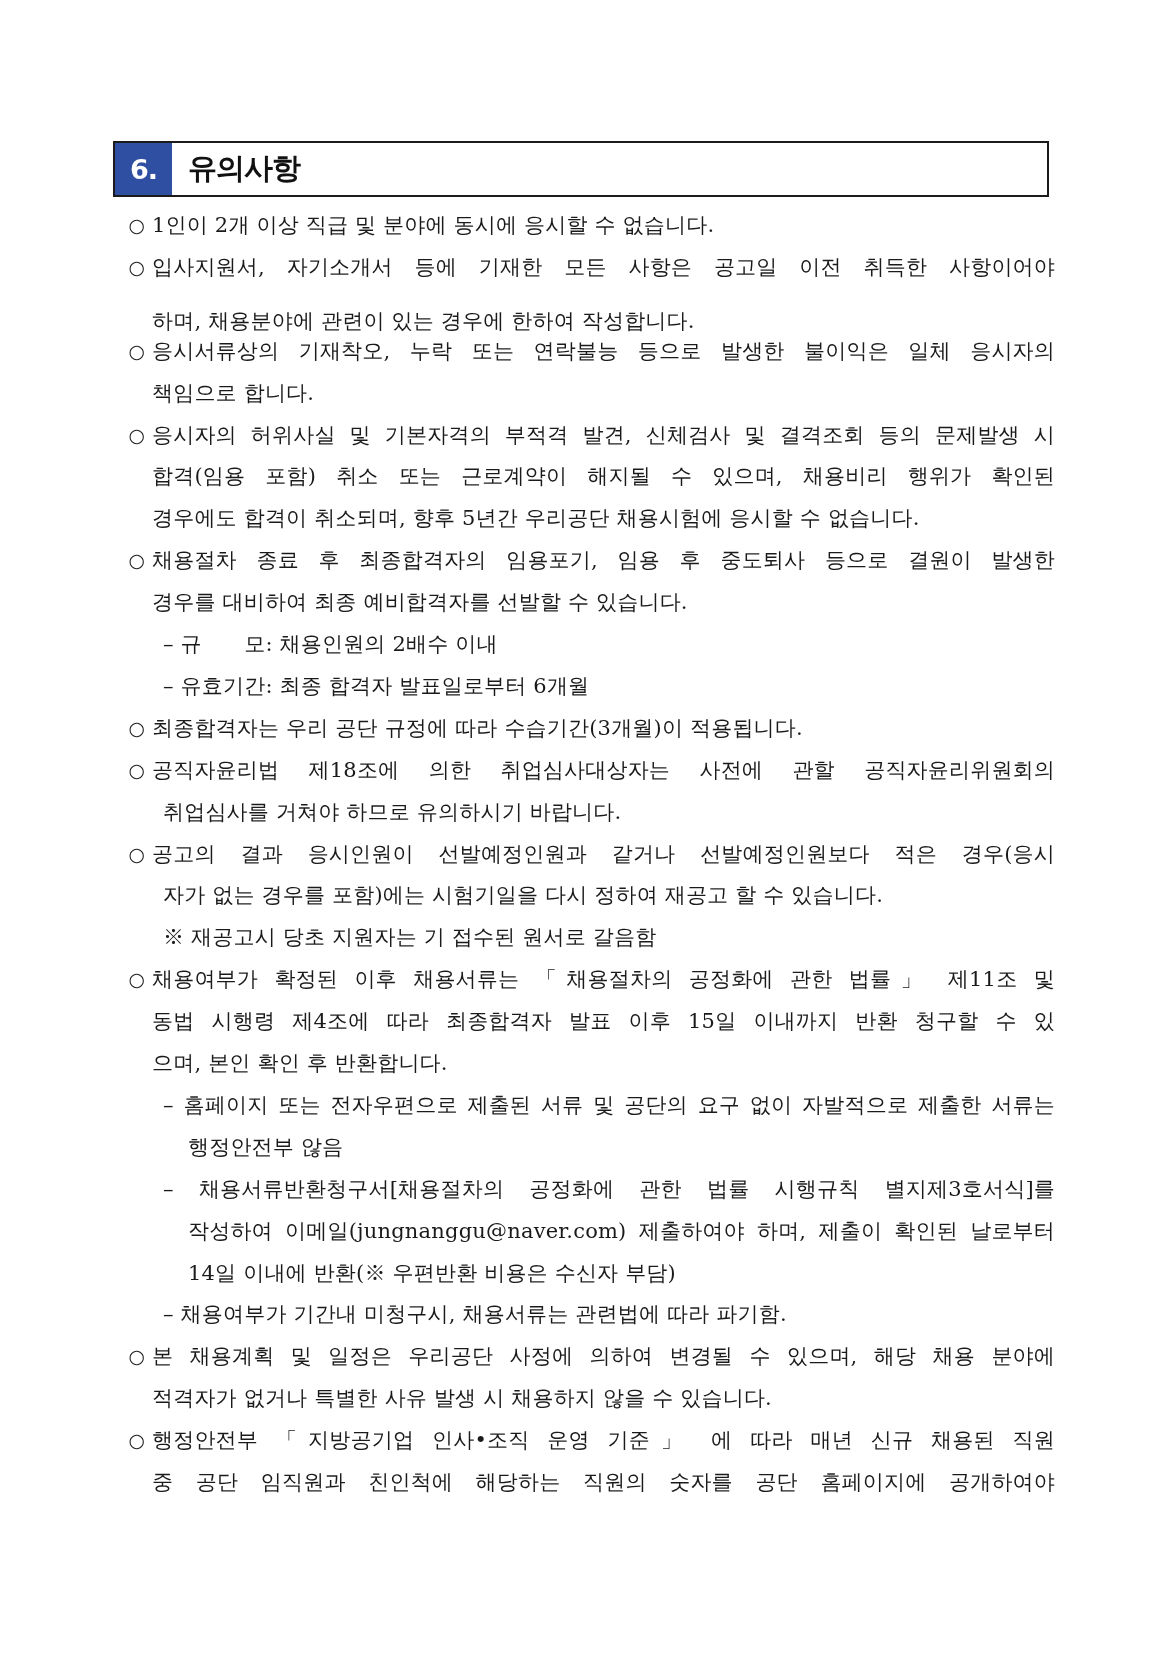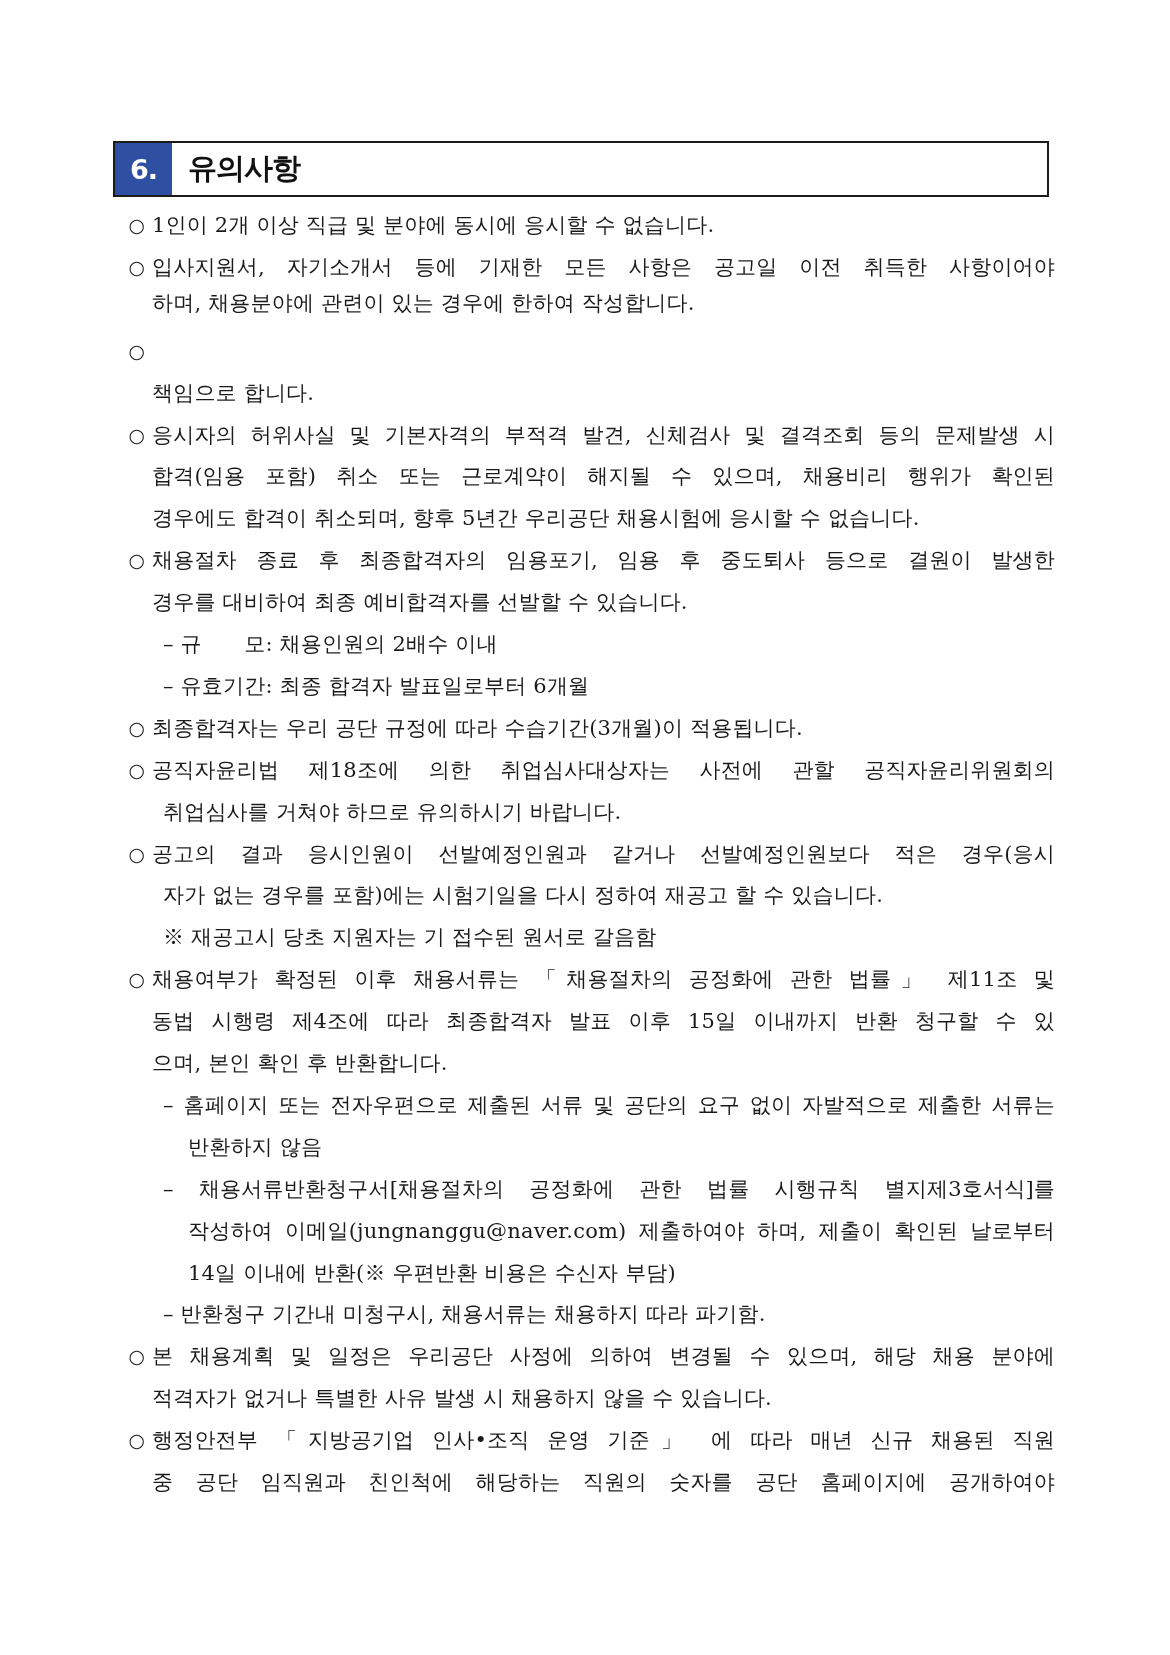--- a/index.html
+++ b/index.html
@@ -32,25 +32,26 @@
 
 <div class="lines" id="lines">
     <div class="line" style="top: 0px; left: 0px; width: 1170px;">
       <span class="bullet">○</span>
       <span class="txt last">1인이 2개 이상 직급 및 분야에 동시에 응시할 수 없습니다.</span>
     </div>
     <div class="line" style="top: 41.9px; left: 0px; width: 1170px;">
       <span class="bullet">○</span>
       <span class="txt">입사지원서, 자기소개서 등에 기재한 모든 사항은 공고일 이전 취득한 사항이어야</span>
     </div>
-    <div class="line" style="top: 78px; left: 0px; width: 1170px;">
+    <div class="line" style="top: 96px; left: 0px; width: 1170px;">
       <span class="txt last ind-cont">하며, 채용분야에 관련이 있는 경우에 한하여 작성합니다.</span>
     </div>
     <div class="line" style="top: 125.7px; left: 0px; width: 1170px;">
       <span class="bullet">○</span>
+      <span class="txt">응시서류상의 기재착오, 누락 또는 연락불능 등으로 발생한 불이익은 일체 응시자의</span>
     </div>
     <div class="line" style="top: 167.6px; left: 0px; width: 1170px;">
       <span class="txt last ind-cont">책임으로 합니다.</span>
     </div>
     <div class="line" style="top: 209.5px; left: 0px; width: 1170px;">
       <span class="bullet">○</span>
       <span class="txt">응시자의 허위사실 및 기본자격의 부적격 발견, 신체검사 및 결격조회 등의 문제발생 시</span>
     </div>
     <div class="line" style="top: 251.4px; left: 0px; width: 1170px;">
       <span class="txt ind-cont">합격(임용 포함) 취소 또는 근로계약이 해지될 수 있으며, 채용비리 행위가 확인된</span>
@@ -99,33 +100,33 @@
     <div class="line" style="top: 796.1px; left: 0px; width: 1170px;">
       <span class="txt ind-cont">동법 시행령 제4조에 따라 최종합격자 발표 이후 15일 이내까지 반환 청구할 수 있</span>
     </div>
     <div class="line" style="top: 838px; left: 0px; width: 1170px;">
       <span class="txt last ind-cont">으며, 본인 확인 후 반환합니다.</span>
     </div>
     <div class="line" style="top: 879.9px; left: 0px; width: 1170px;">
       <span class="txt ind-dash">– 홈페이지 또는 전자우편으로 제출된 서류 및 공단의 요구 없이 자발적으로 제출한 서류는</span>
     </div>
     <div class="line" style="top: 921.8px; left: 0px; width: 1170px;">
-      <span class="txt last ind-dashcont">반환하지 않음</span>
+      <span class="txt last ind-dashcont">행정안전부 않음</span>
     </div>
     <div class="line" style="top: 963.7px; left: 0px; width: 1170px;">
       <span class="txt ind-dash">–  채용서류반환청구서[채용절차의 공정화에 관한 법률 시행규칙 별지제3호서식]를</span>
     </div>
     <div class="line" style="top: 1005.6px; left: 0px; width: 1170px;">
       <span class="txt ind-dashcont">작성하여 이메일(jungnanggu@naver.com) 제출하여야 하며, 제출이 확인된 날로부터</span>
     </div>
     <div class="line" style="top: 1047.5px; left: 0px; width: 1170px;">
       <span class="txt last ind-dashcont">14일 이내에 반환(※ 우편반환 비용은 수신자 부담)</span>
     </div>
     <div class="line" style="top: 1089.4px; left: 0px; width: 1170px;">
-      <span class="txt last ind-dash">– 반환청구 기간내 미청구시, 채용서류는 채용하지 따라 파기함.</span>
+      <span class="txt last ind-dash">– 채용여부가 기간내 미청구시, 채용서류는 관련법에 따라 파기함.</span>
     </div>
     <div class="line" style="top: 1131.3px; left: 0px; width: 1170px;">
       <span class="bullet">○</span>
       <span class="txt">본 채용계획 및 일정은 우리공단 사정에 의하여 변경될 수 있으며, 해당 채용 분야에</span>
     </div>
     <div class="line" style="top: 1173.2px; left: 0px; width: 1170px;">
       <span class="txt last ind-cont">적격자가 없거나 특별한 사유 발생 시 채용하지 않을 수 있습니다.</span>
     </div>
     <div class="line" style="top: 1215.1px; left: 0px; width: 1170px;">
       <span class="bullet">○</span>

